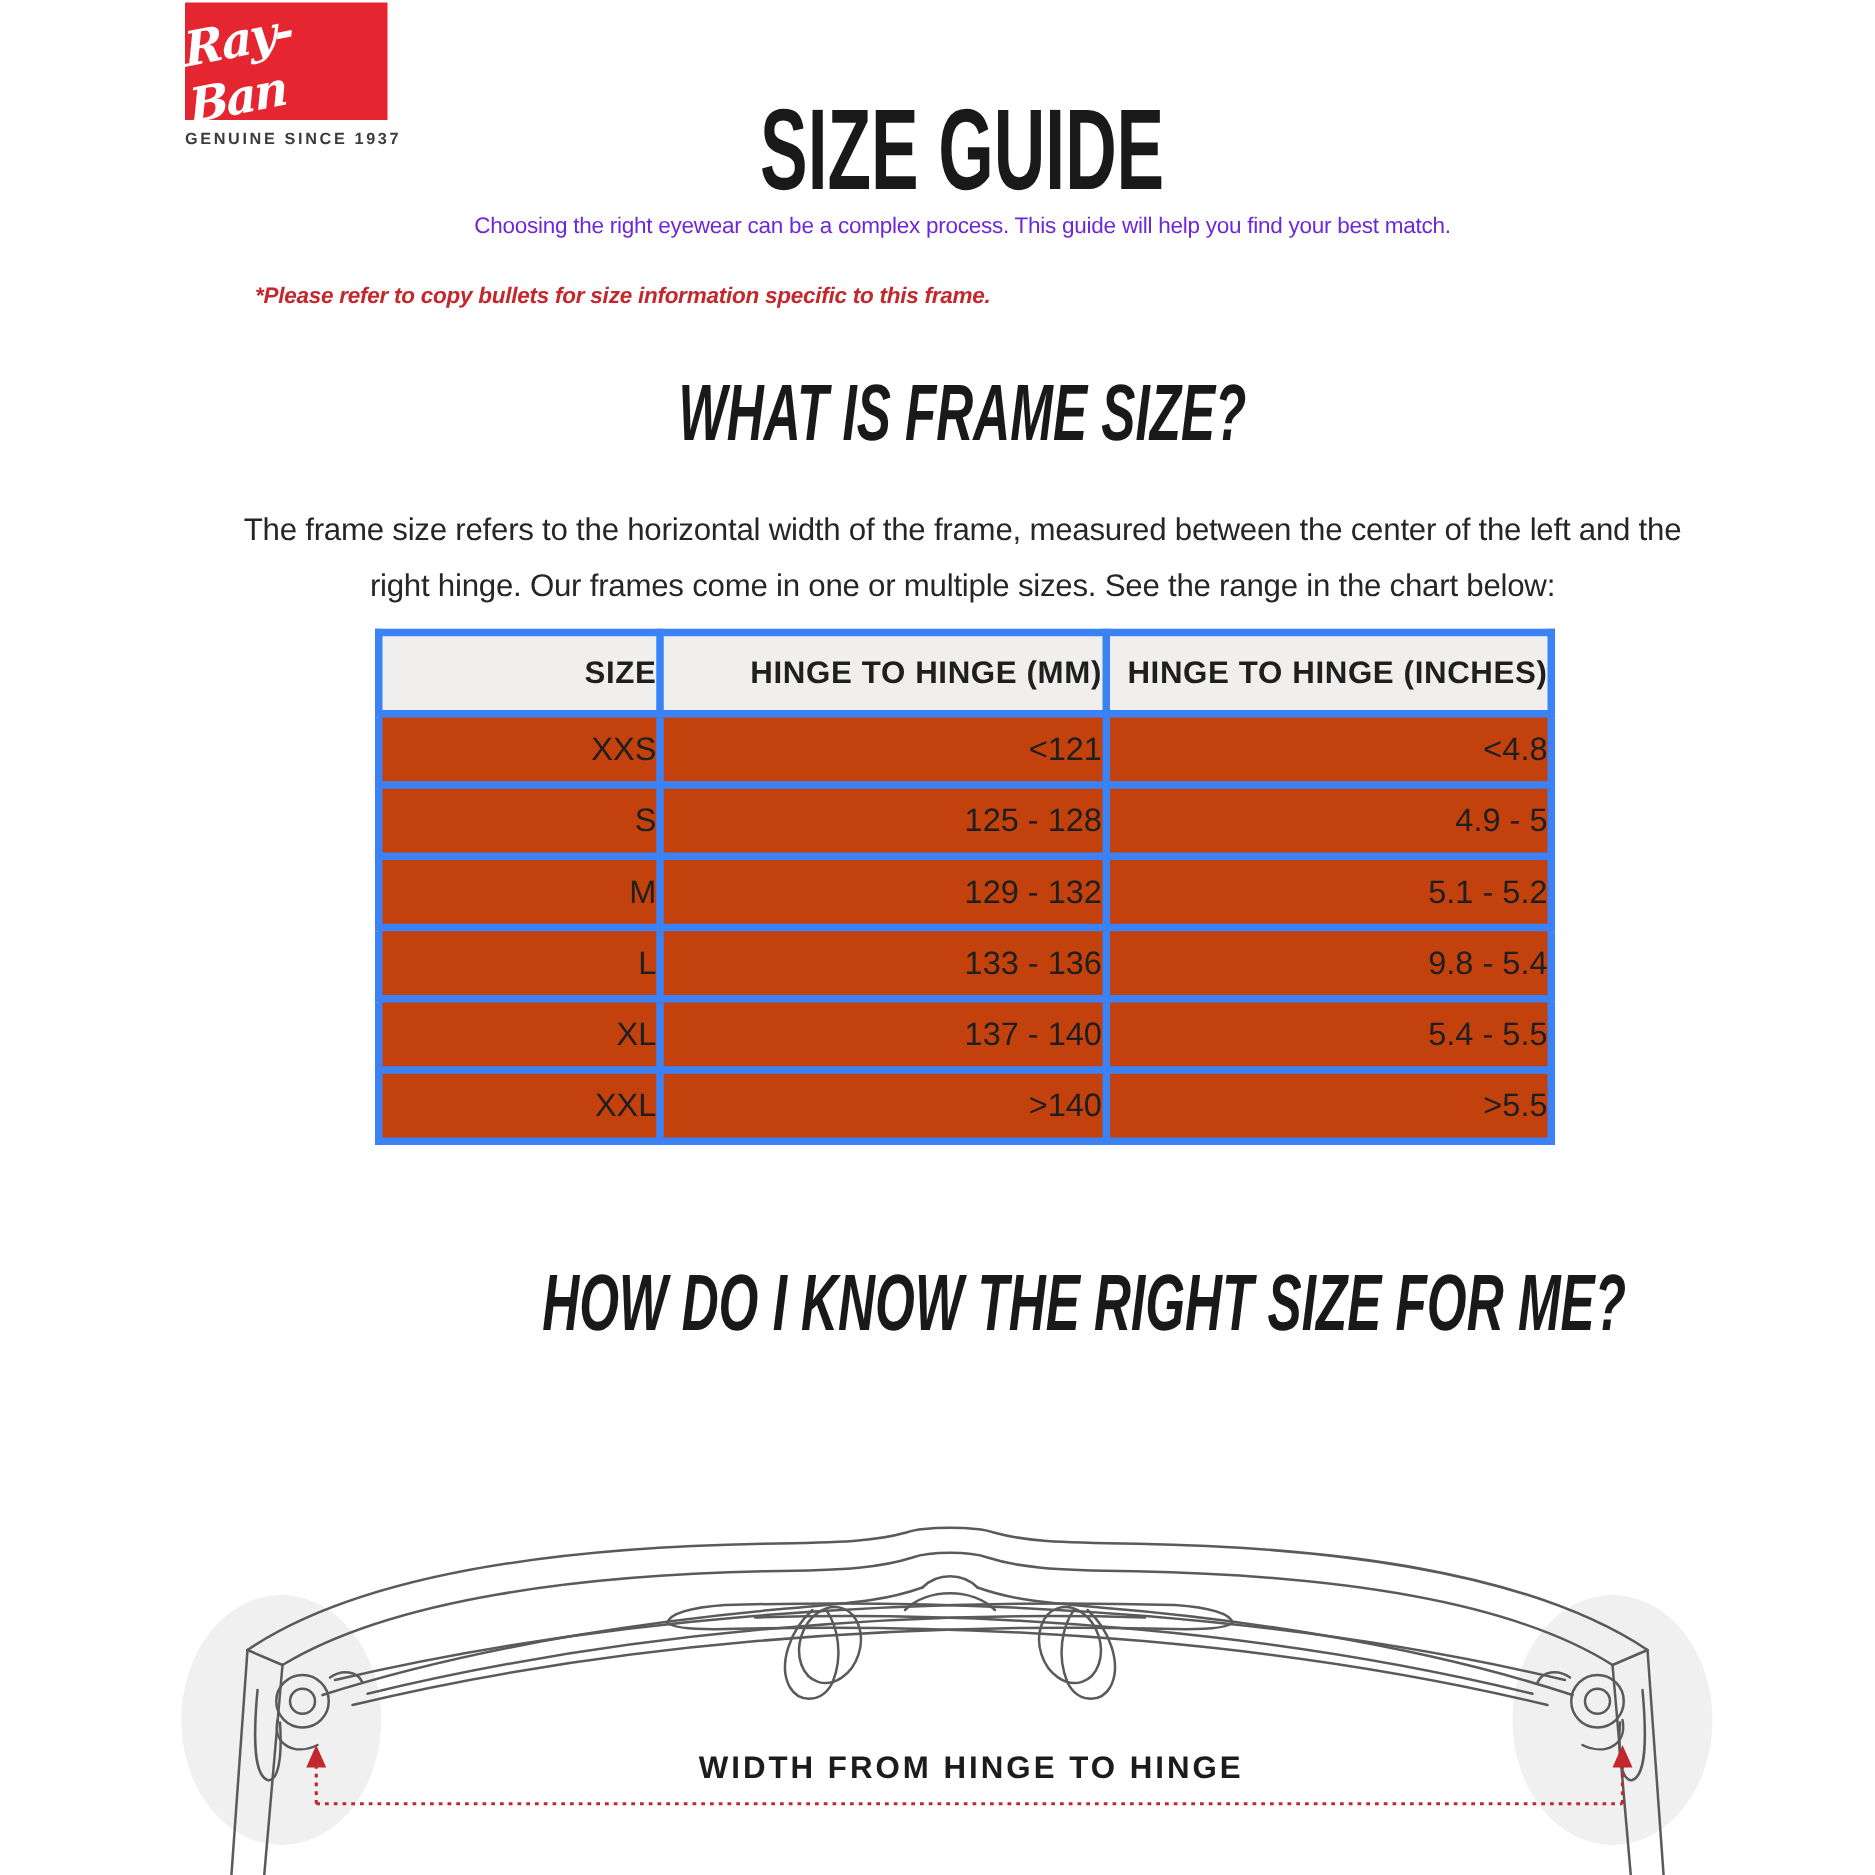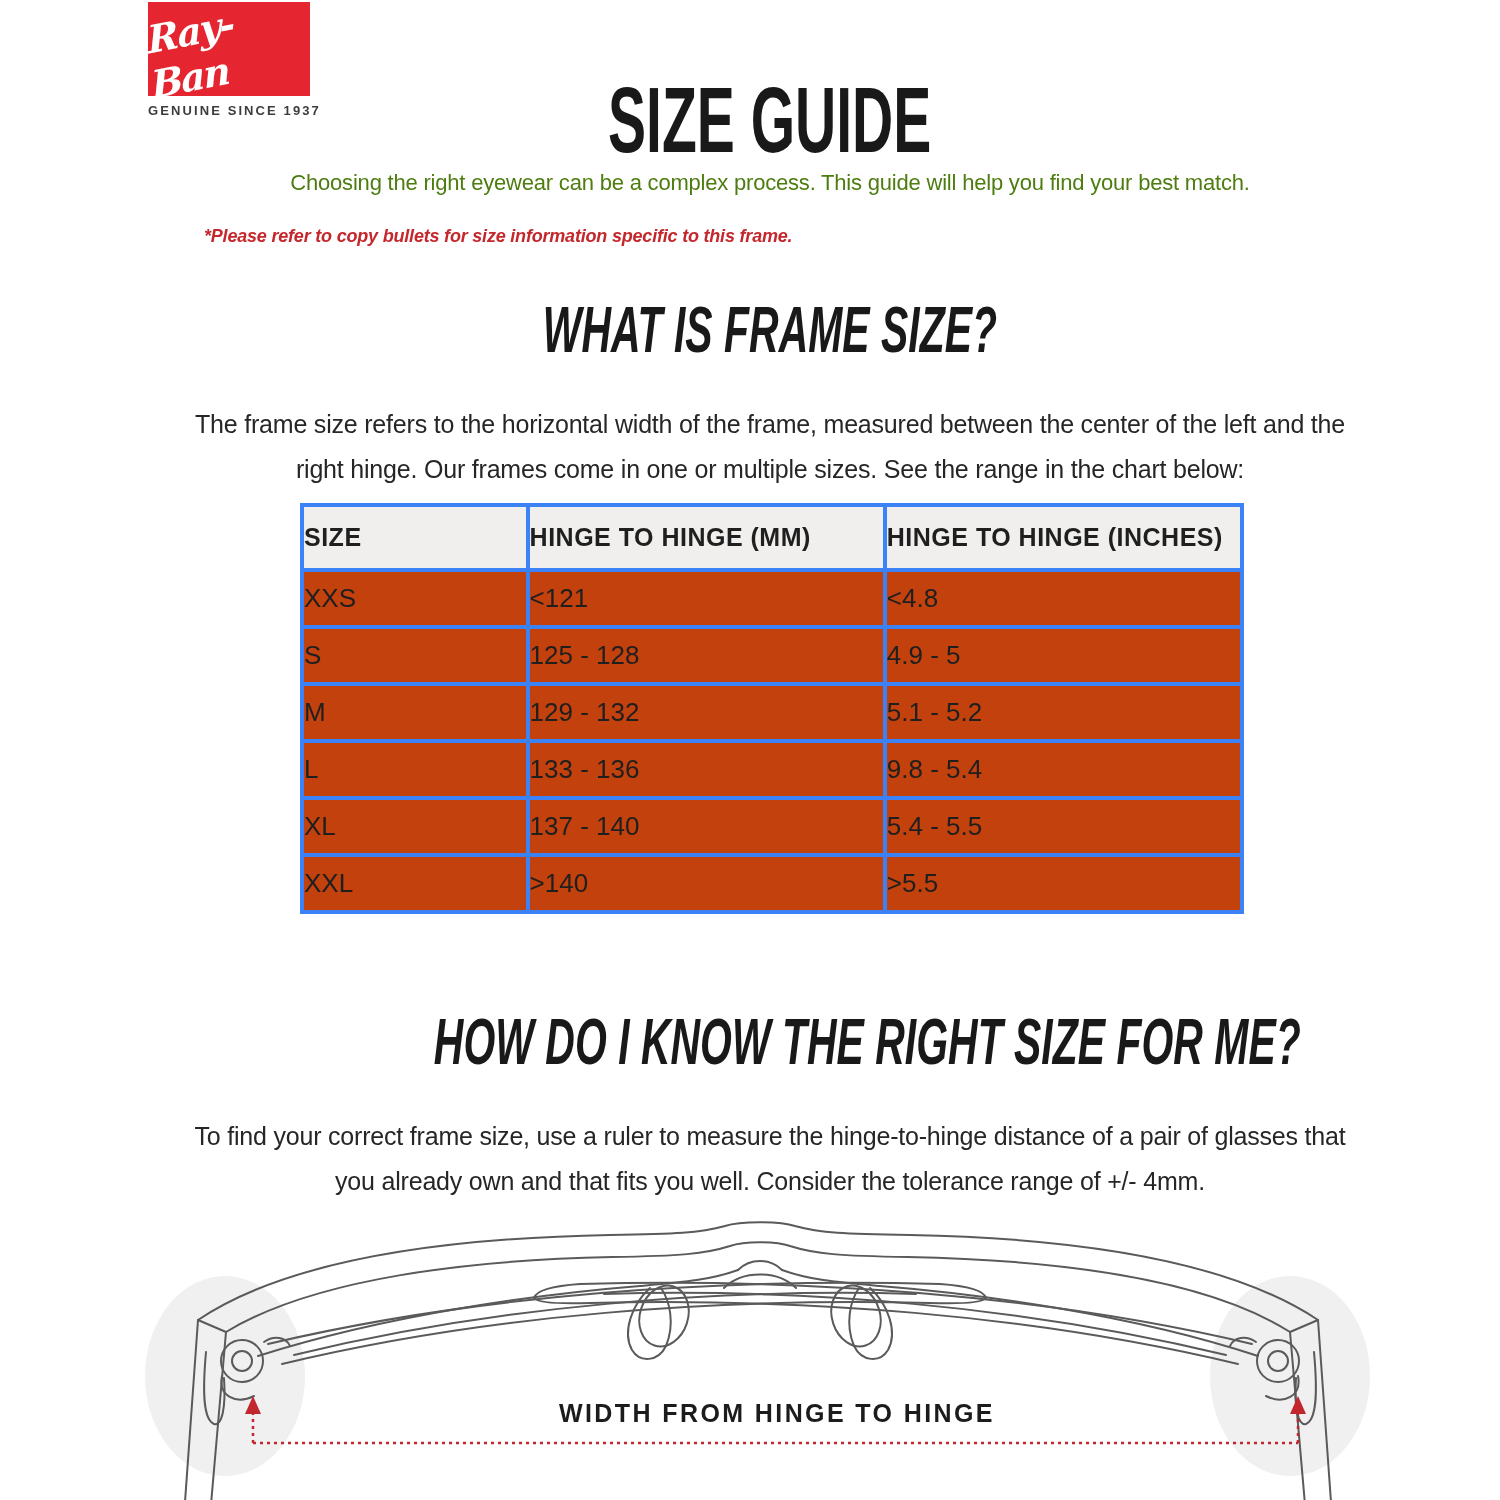--- a/index.html
+++ b/index.html
@@ -40,21 +40,21 @@
 
   
   .col { position: absolute; left: 190px; width: 1160px; text-align: center; }
 
   .condensed { display: inline-block; transform: scaleX(0.62); transform-origin: center; white-space: nowrap; }
   h1, h2 { font-weight: bold; color: #191919; }
 
   .title-block { top: 58px; }
   .title-block h1 { font-size: 92px; line-height: 1; margin-top: 16px; }
 
-  .intro { top: 170px; font-size: 22px; color: #4d7c0f; white-space: nowrap; letter-spacing: -0.2px; }
+  .intro { top: 170px; font-size: 18px; color: #6d28d9; white-space: nowrap; letter-spacing: -0.2px; }
 
   .note {
     top: 226px; text-align: left; padding-left: 14px;
     font-size: 18px; font-weight: bold; font-style: italic;
     color: #c4272c; letter-spacing: -0.2px; white-space: nowrap;
   }
 
   .h2-frame { top: 298px; }
   .h2-frame h2, .h2-right h2 { font-size: 64px; line-height: 1; font-style: italic; }
   .h2-frame .condensed, .h2-right .condensed { transform: scaleX(0.64); }
@@ -64,22 +64,22 @@
 
   
   .size-table-wrap { position: absolute; left: 300px; top: 503px; width: 944px; }
   table.size-table {
     width: 100%;
     border-collapse: collapse;
     font-size: 26px; color: #1f1f1f;
     table-layout: fixed;
   }
   table.size-table th, table.size-table td {
-    border: 4px solid #3b82f6;
-    text-align: left; vertical-align: middle; margin-left: 28px;
+    border: 6px solid #3b82f6;
+    text-align: right; vertical-align: middle; margin-left: 28px;
   }
   table.size-table th {
     background: #f0efed;
     height: 65px;
     font-size: 25px; font-weight: bold; letter-spacing: 0.5px;
   }
   table.size-table td { height: 57px; background: #c2410c; }
   .col-size { width: 24%; } .col-mm { width: 38%; } .col-in { width: 38%; }
 
   .h2-right { top: 1010px; }
@@ -166,21 +166,20 @@
             <td>&gt;5.5</td>
           </tr>
         </tbody>
     </table>
   </div>
 
   <div class="col h2-right">
     <h2><span class="condensed">HOW DO I KNOW THE RIGHT SIZE FOR ME?</span></h2>
   </div>
 
-  <div class="col para para-right">To find your correct frame size, use a ruler to measure the hinge-to-hinge distance of a pair of glasses that you already own and that fits you well. Consider the tolerance range of +/- 4mm.</div>
 
   <div class="diagram">
     <svg viewBox="0 0 1240 308">
 
       <ellipse cx="85" cy="168" rx="80" ry="100" fill="#f0f0f0"></ellipse>
       <ellipse cx="1150" cy="168" rx="80" ry="100" fill="#f0f0f0"></ellipse>
 
       <g fill="none" stroke="#5a5a5a" stroke-width="2" stroke-linecap="round" stroke-linejoin="round">
 
         <path d="M 58 112 C 150 50 310 30 470 27 C 535 26 560 25 585 18 C 600 13 640 13 655 18 C 680 25 705 26 770 27 C 930 30 1085 50 1178 112"></path>

